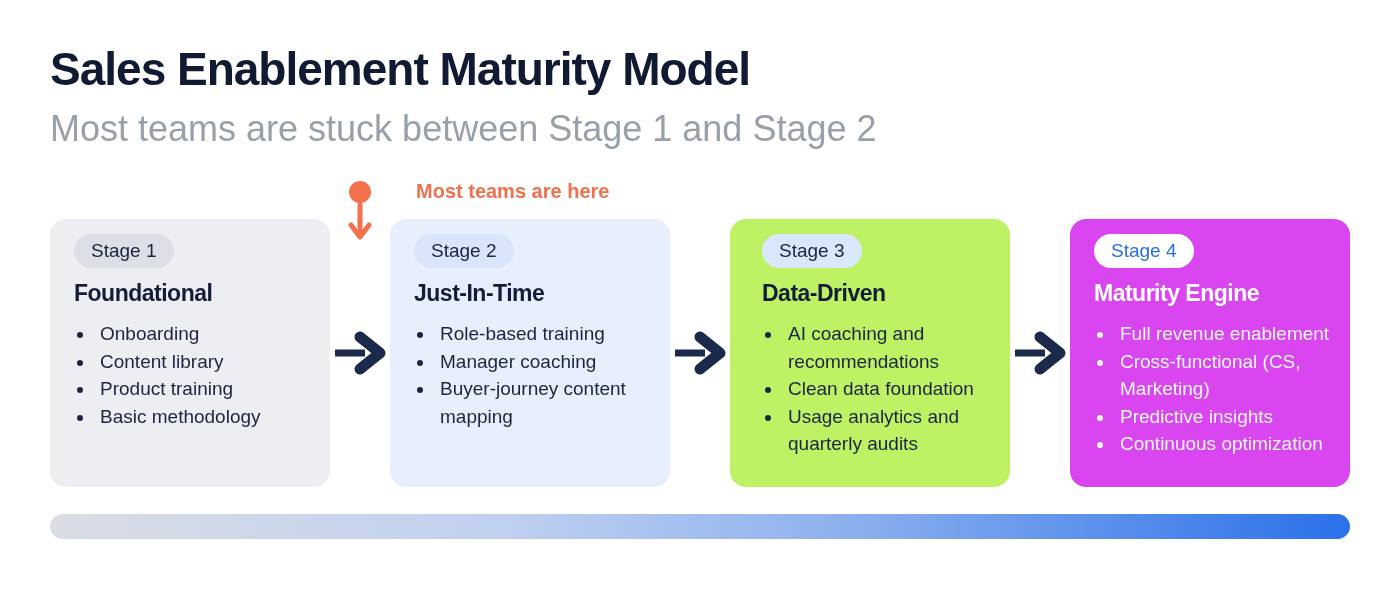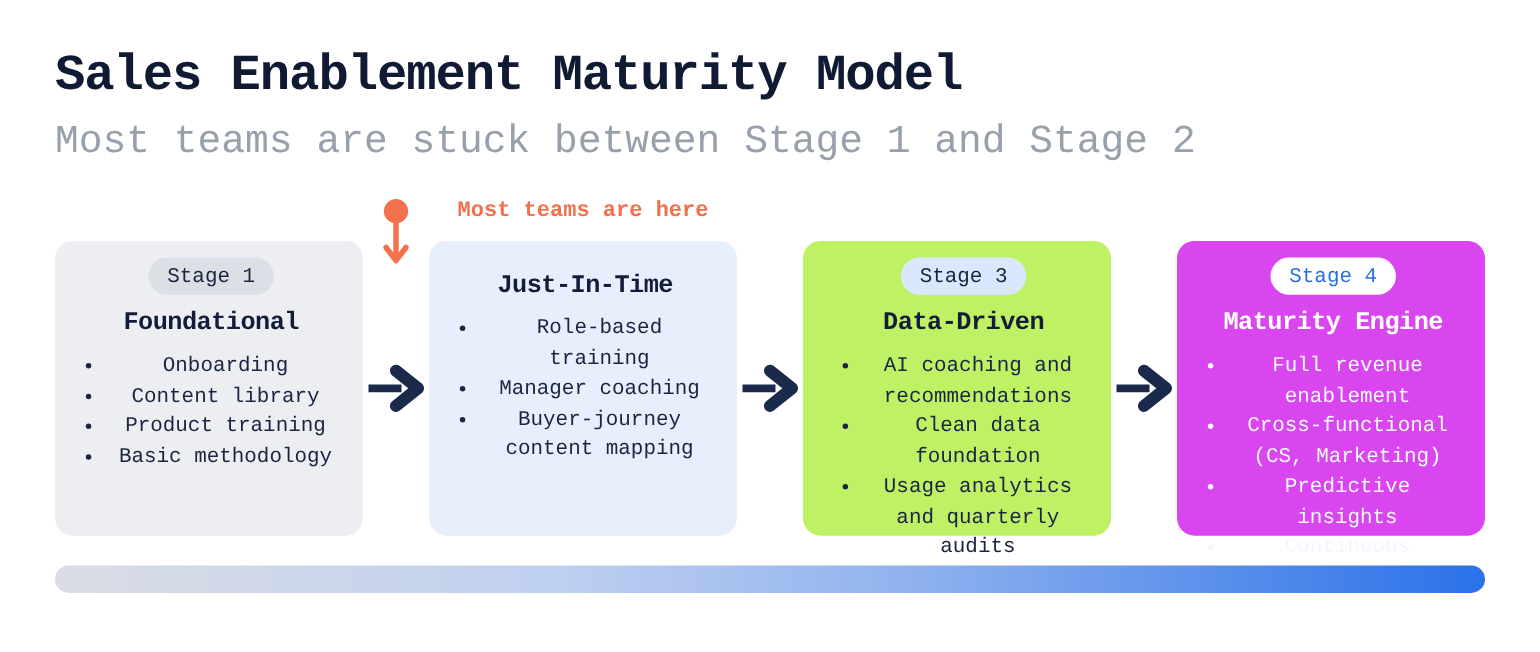--- a/index.html
+++ b/index.html
@@ -5,21 +5,21 @@
   html, body {
     margin: 0;
     padding: 0;
     background: #ffffff;
   }
   .canvas {
     position: relative;
     width: 1400px;
     height: 593px;
     background: #ffffff;
-    font-family: Liberation Mono, monospace;
+    font-family: Liberation Sans, sans-serif;
     overflow: hidden;
   }
   .page-title {
     position: absolute;
     left: 50px;
     top: 42px;
     margin: 0;
     font-size: 46px;
     line-height: 1.2;
     font-weight: 800;
@@ -51,21 +51,20 @@
     margin-left: 32px;
   }
   .stage-card {
     position: absolute;
     top: 219px;
     width: 280px;
     height: 268px;
     border-radius: 16px;
     box-sizing: border-box;
     padding: 15px 20px 0 24px;
-    text-align: center;
   }
   .stage-card.s1 { left: 50px;  background: #ECEEF2; }
   .stage-card.s2 { left: 390px; background: #E7EFFC; }
   .stage-card.s3 { left: 730px; background: #bef264; padding-left: 32px; }
   .stage-card.s4 { left: 1070px; background: #d946ef; }
   .stage-badge {
     display: inline-block;
     padding: 6px 17px;
     border-radius: 999px;
     font-size: 19px;
@@ -135,20 +134,21 @@
       <li>Basic methodology</li>
     </ul>
   </section>
 
   <svg class="stage-arrow a1" width="54" height="44" viewBox="0 0 54 44">
     <path d="M2 22 H32" stroke="#1B294A" stroke-width="7" stroke-linecap="butt" fill="none"></path>
     <path d="M27 6 L47 22 L27 38" stroke="#1B294A" stroke-width="11" stroke-linecap="round" stroke-linejoin="round" fill="none"></path>
   </svg>
 
   <section class="stage-card s2">
+    <span class="stage-badge">Stage 2</span>
     <h2 class="stage-title">Just-In-Time</h2>
     <ul class="stage-list">
       <li>Role-based training</li>
       <li>Manager coaching</li>
       <li>Buyer-journey content mapping</li>
     </ul>
   </section>
 
   <svg class="stage-arrow a2" width="54" height="44" viewBox="0 0 54 44">
     <path d="M2 22 H32" stroke="#1B294A" stroke-width="7" stroke-linecap="butt" fill="none"></path>

